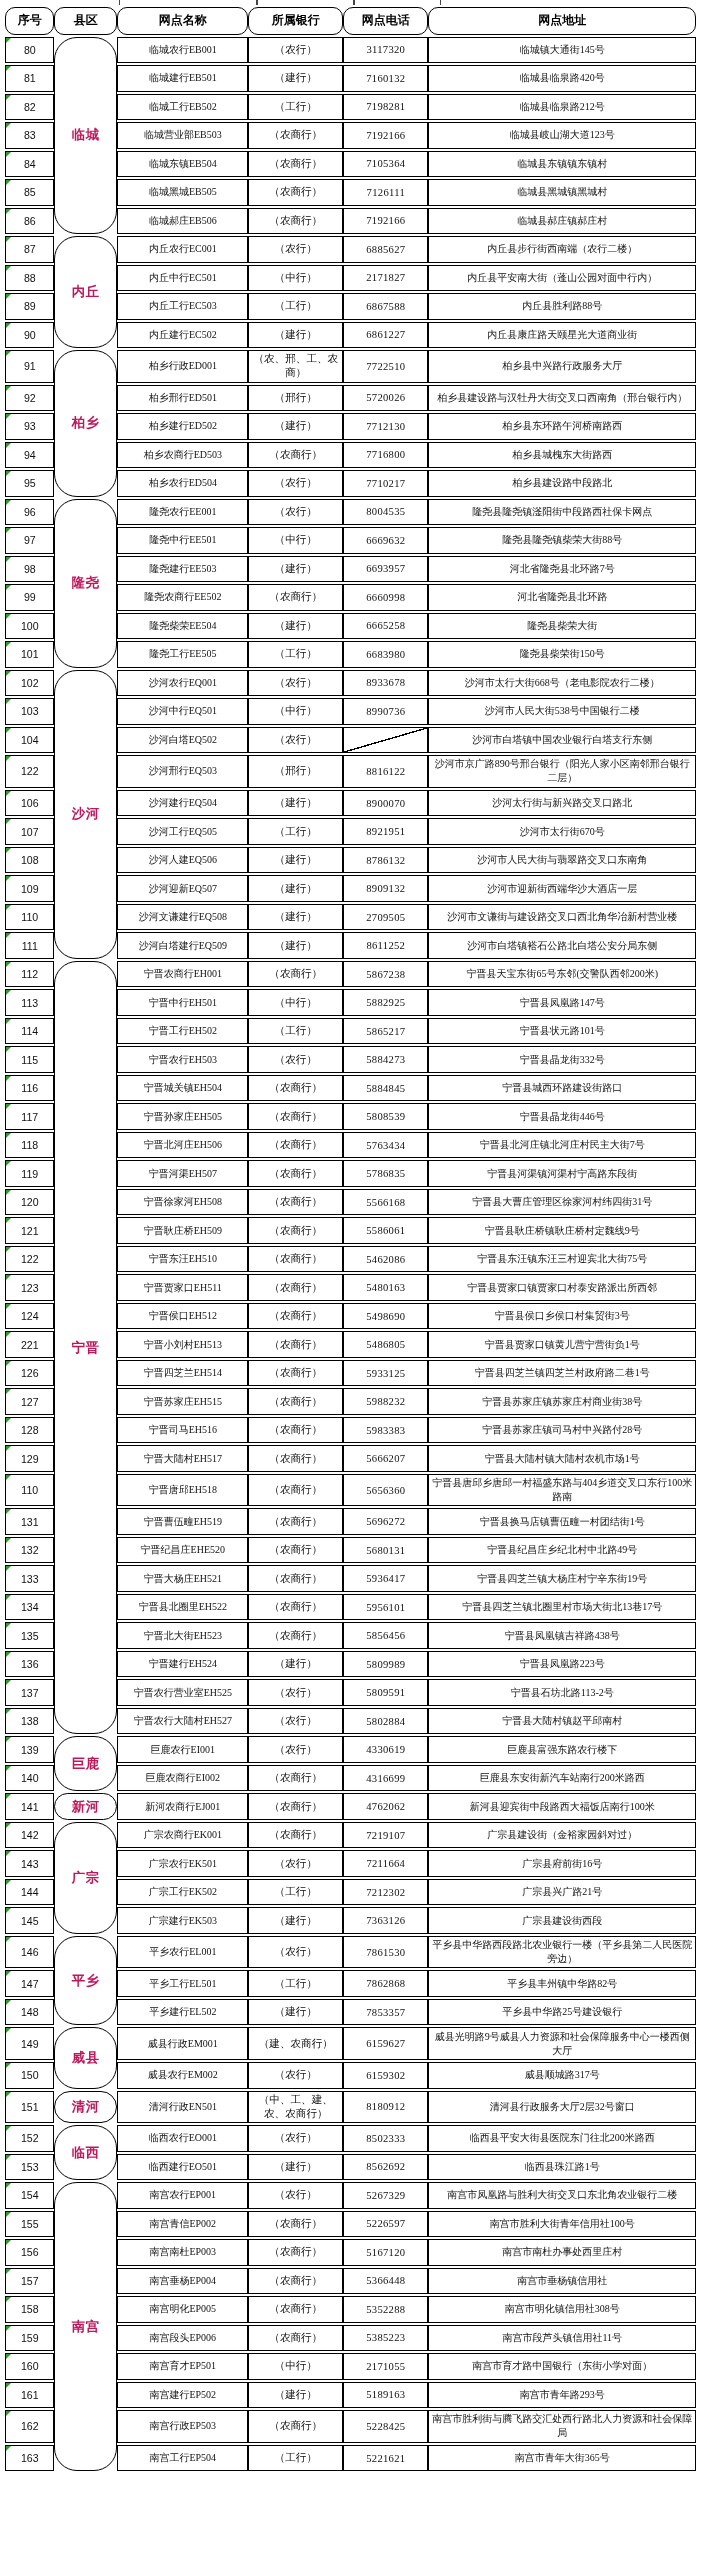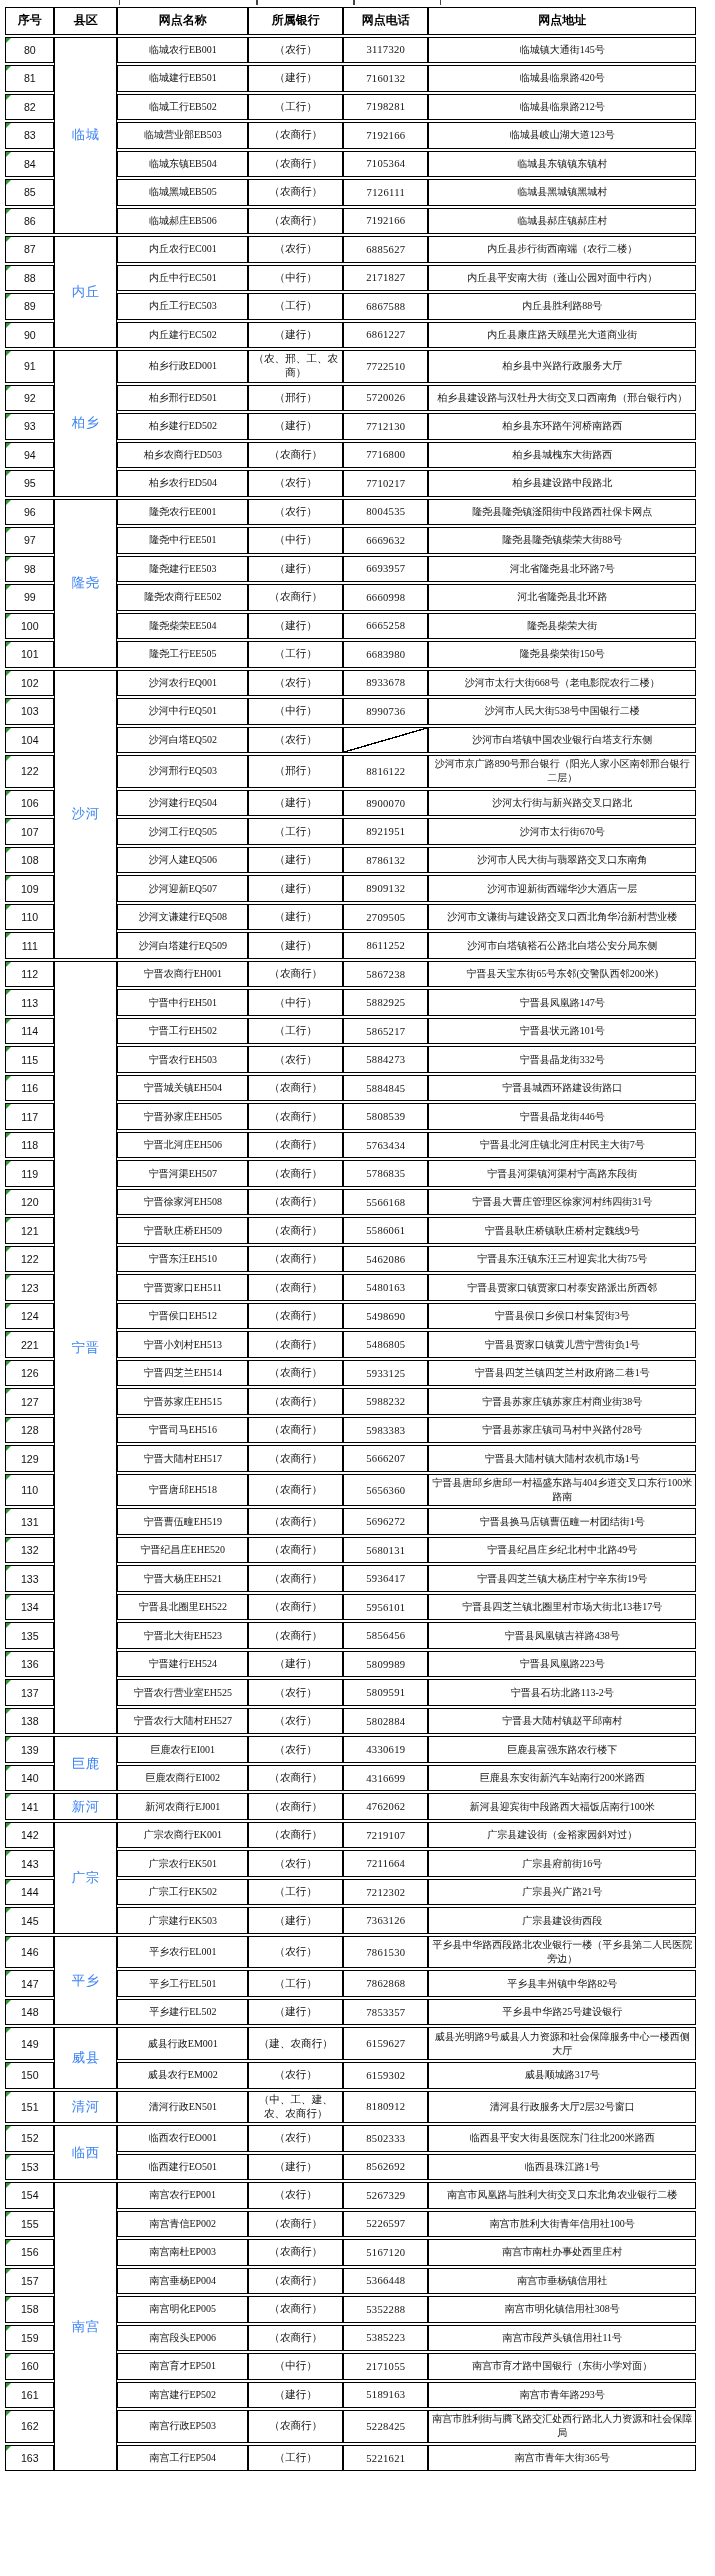--- a/index.html
+++ b/index.html
@@ -12,33 +12,33 @@
   .top-strip{height:4.6px;position:relative;overflow:hidden;}
   .top-strip span{position:absolute;top:0;bottom:-1.3px;border:1px solid #444;border-top:none;background:#fff;}
   table{border-collapse:separate;border-spacing:0 2px;width:691px;table-layout:fixed;}
   td,th{
     border:1.1px solid #000;box-sizing:border-box;position:relative;
     text-align:center;vertical-align:middle;padding:1.3px 2.7px;
     font-size:10.6px;height:26.5px;word-break:break-all;background:#fff;
   }
   th{
     font-family:"Liberation Sans","DejaVu Sans",sans-serif;
-    font-weight:bold;font-size:12px;height:28px;color:#000;
+    font-weight:bold;font-size:12px;height:28px;color:#000;border-radius:10px;
   }
   td.rownum{
     font-family:"Liberation Sans","DejaVu Sans",sans-serif;
     font-size:10.6px;font-weight:500;
   }
   td.rownum::before{ 
     content:'';position:absolute;left:0;top:0;width:0;height:0;
     border-top:5.3px solid #2f9e2f;border-right:5.3px solid transparent;
   }
   td.district{
     font-family:"Liberation Sans","DejaVu Sans",sans-serif;
-    font-weight:normal;font-size:13.3px;color:#3b82f6;letter-spacing:0.7px;
+    font-weight:bold;font-size:13.3px;color:#be185d;letter-spacing:0.7px;border-radius:23px;
   }
   td.name{font-size:10px;}
   td.bank{font-size:10.6px;}
   td.phone{font-size:10.6px;letter-spacing:0.3px;}
   td.addr{font-size:10px;}
   td.diag{ 
     background:linear-gradient(to bottom right,
       #fff calc(50% - 0.7px), #000 calc(50% - 0.7px), #000 calc(50% + 0.7px), #fff calc(50% + 0.7px));
   }
 </style>

